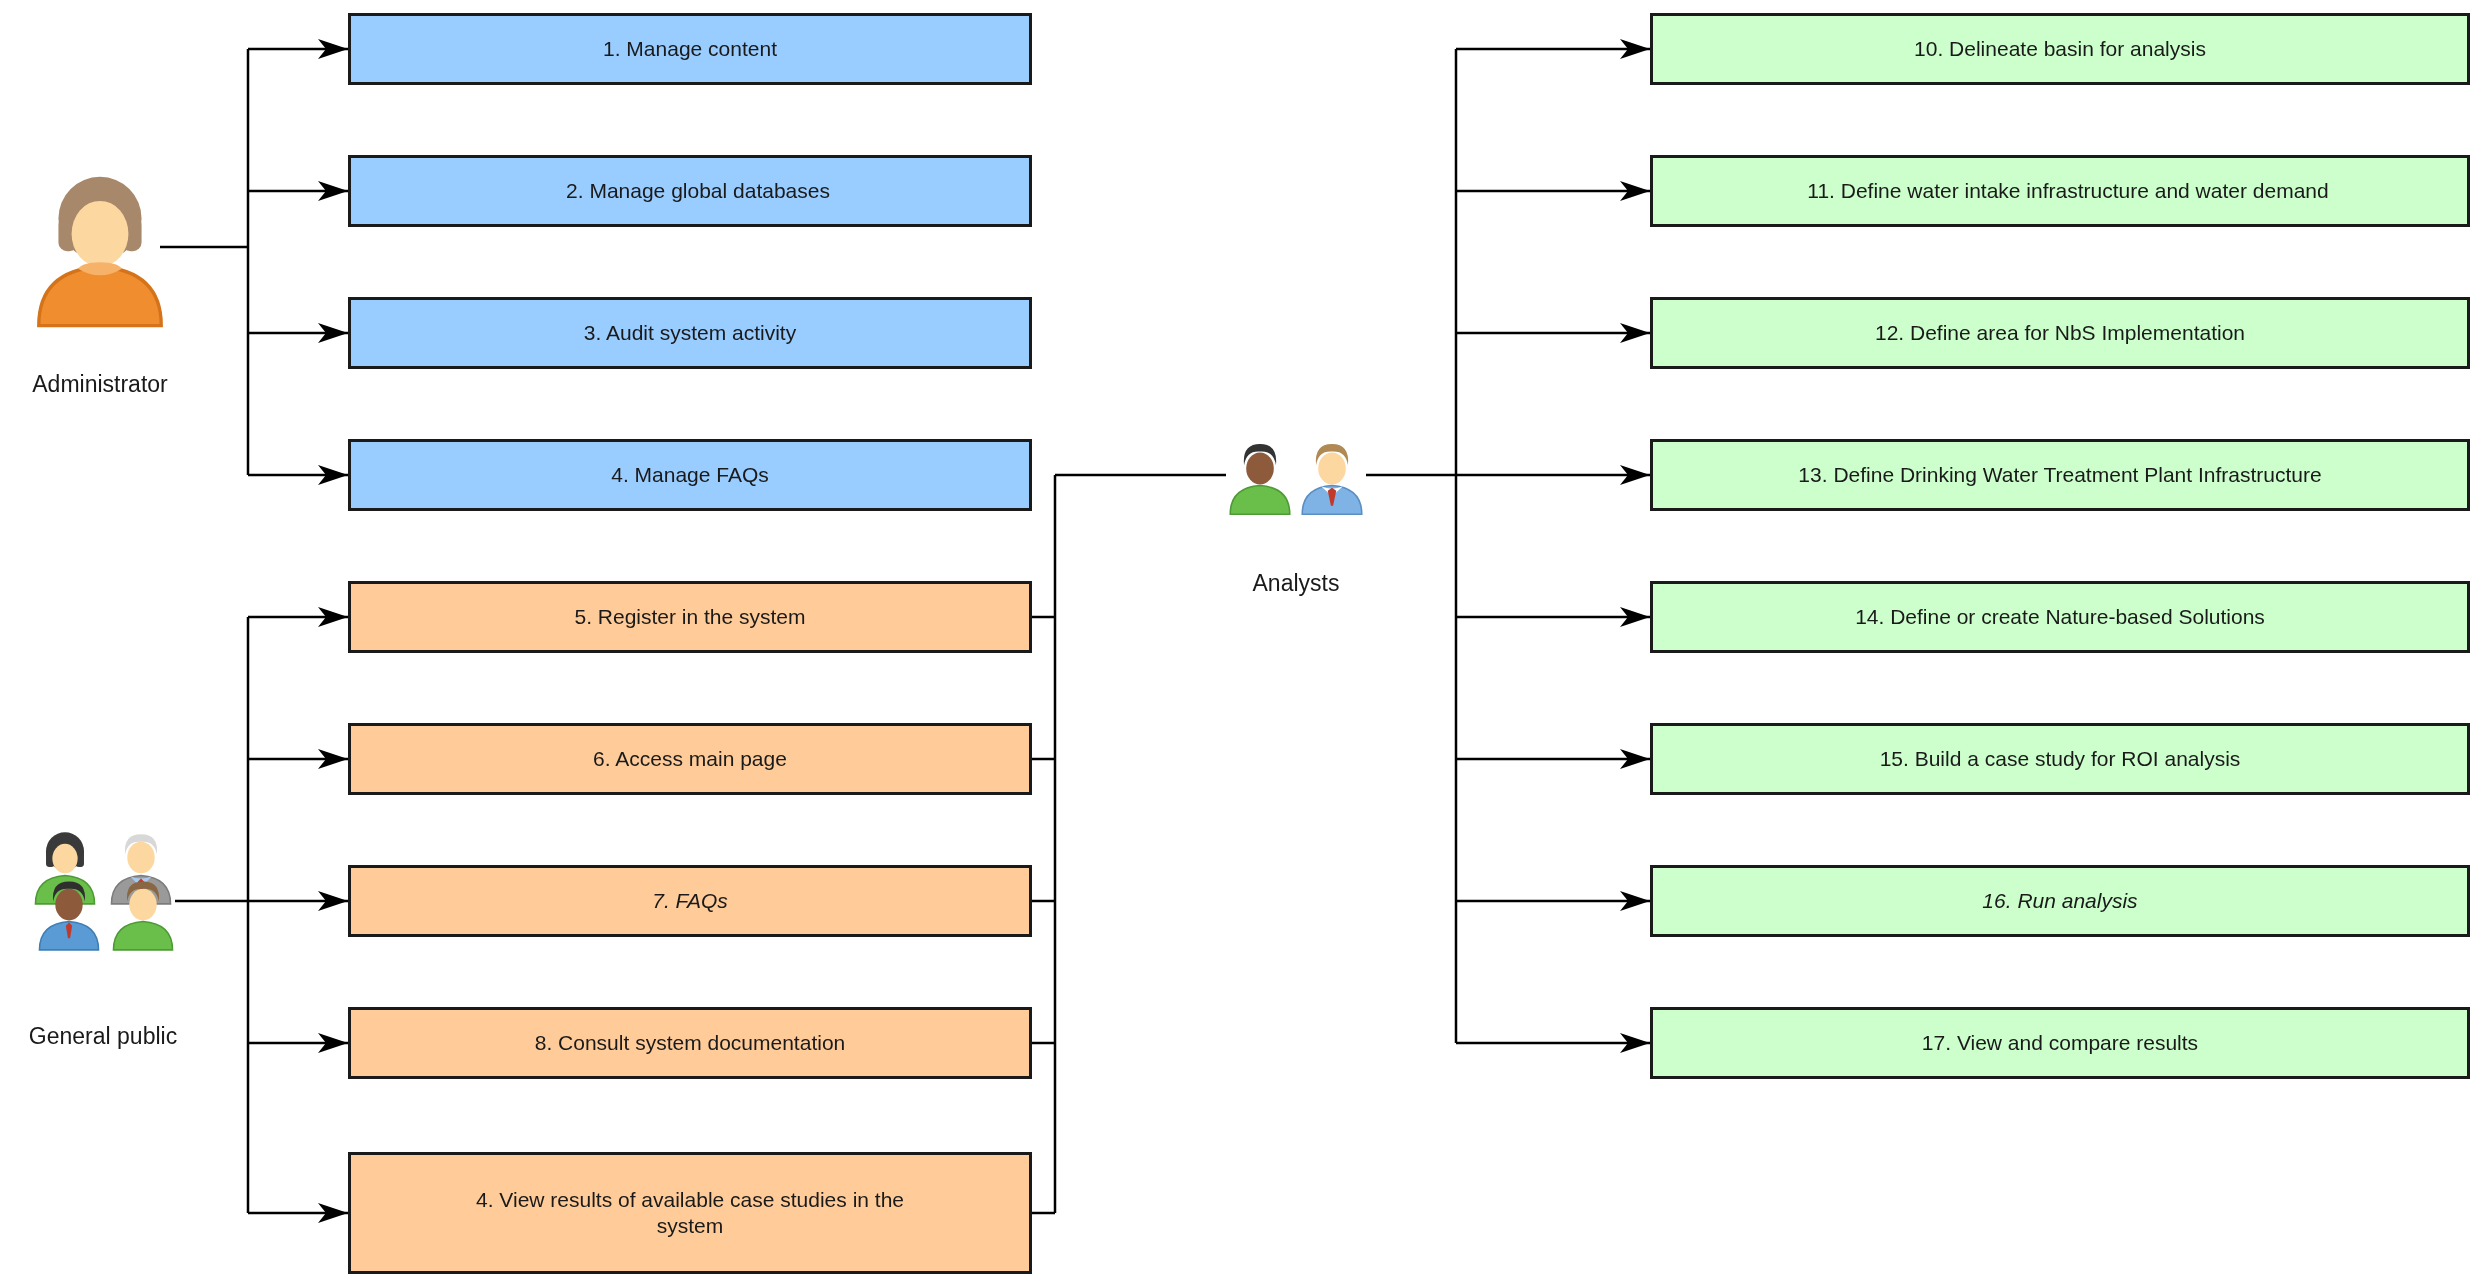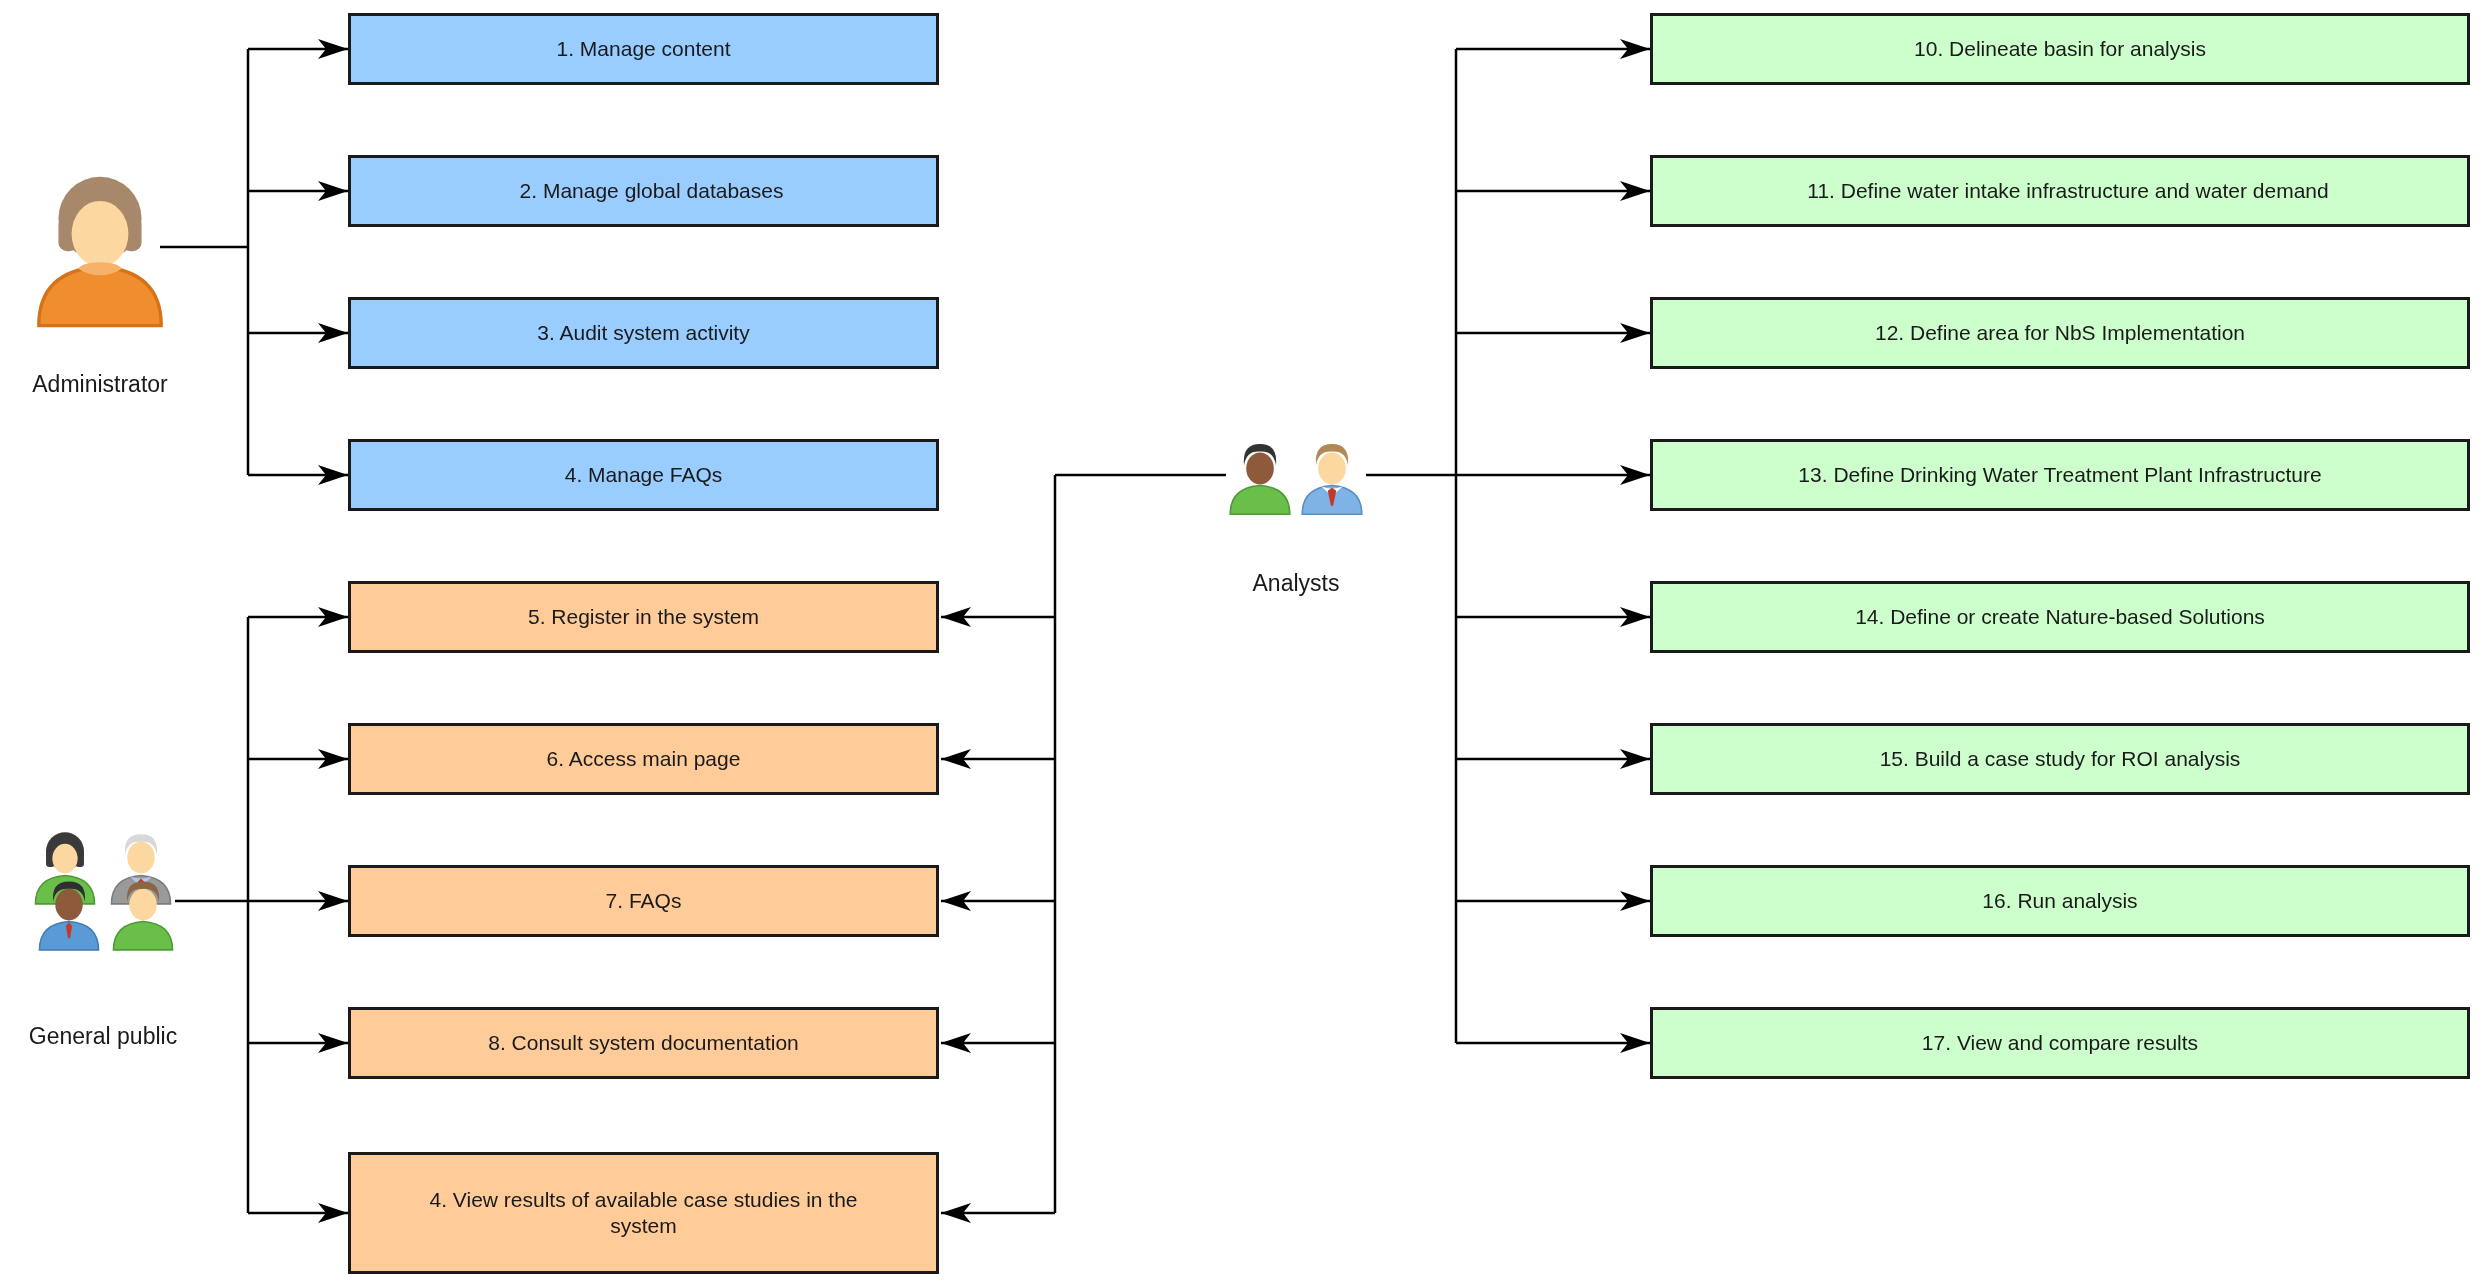--- a/index.html
+++ b/index.html
@@ -6,32 +6,32 @@
   #canvas{
     position:relative;width:2486px;height:1282px;background:#ffffff;
     font-family:"Liberation Sans",sans-serif;color:#1a1a1a;overflow:hidden;
   }
   #connector-layer{position:absolute;left:0;top:0;width:2486px;height:1282px;}
   .box{
     position:absolute;display:flex;align-items:center;justify-content:center;
     border:3px solid #1a1a1a;box-sizing:border-box;text-align:center;
     font-size:21px;line-height:1.25;
   }
-  .leftcol{left:348px;width:591px;}
+  .leftcol{left:348px;width:684px;}
   .greencol{left:1650px;width:820px;}
   .blue{background:#99ccff;}
   .orange{background:#ffcc99;}
   .green{background:#ccffcc;}
   .r1{top:13px;height:72px;}
   .r2{top:155px;height:72px;padding-left:16px;}
   .r3{top:297px;height:72px;}
   .r4{top:439px;height:72px;}
   .r5{top:581px;height:72px;}
   .r6{top:723px;height:72px;}
-  .r7{top:865px;height:72px;}
+  .r7{top:865px;height:72px;font-style:italic;}
   .r8{top:1007px;height:72px;}
   .r9{top:1152px;height:122px;}
   .box-label{display:inline-block;padding:0 10px;}
   .r9 .box-label{max-width:480px;}
   .actor{position:absolute;}
   .actor-label{
     position:absolute;text-align:center;font-size:23px;color:#1a1a1a;margin-top:27px;
   }
   .person{position:absolute;}
 </style>

